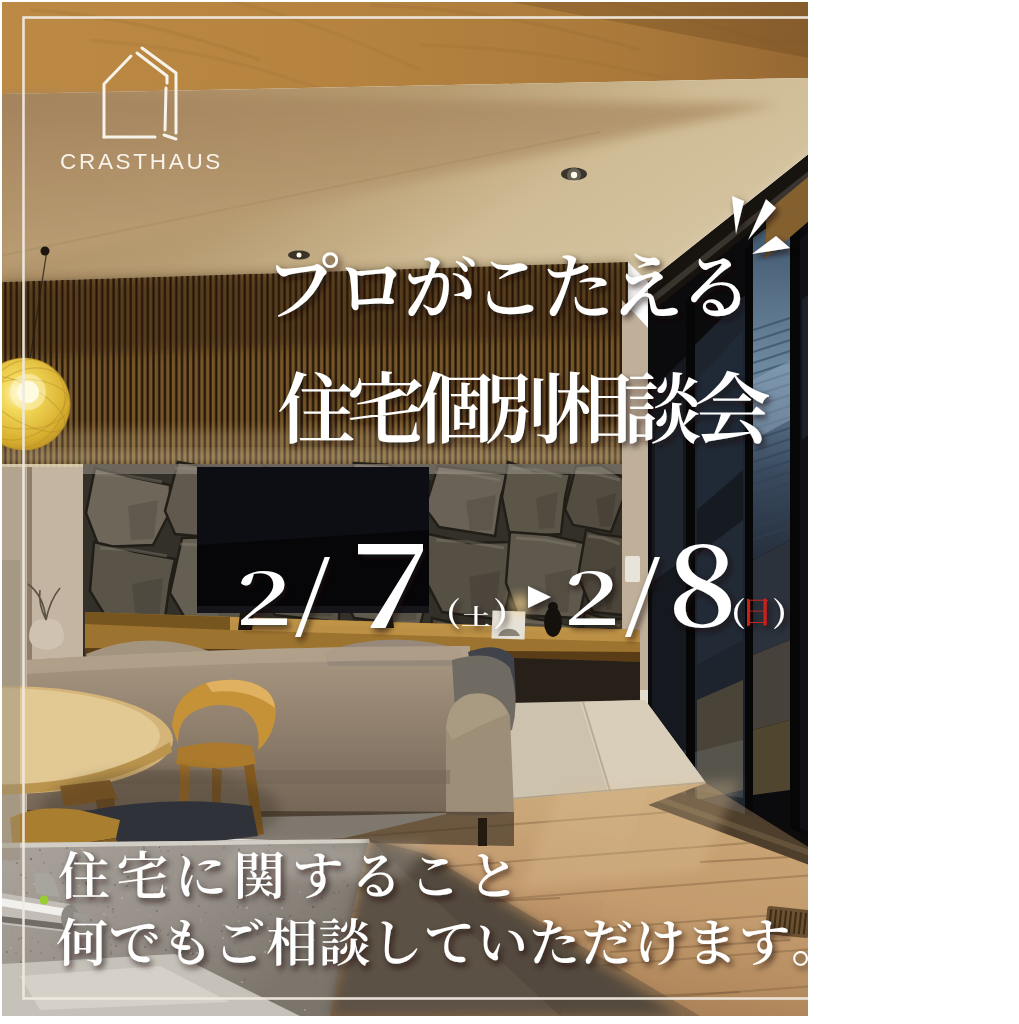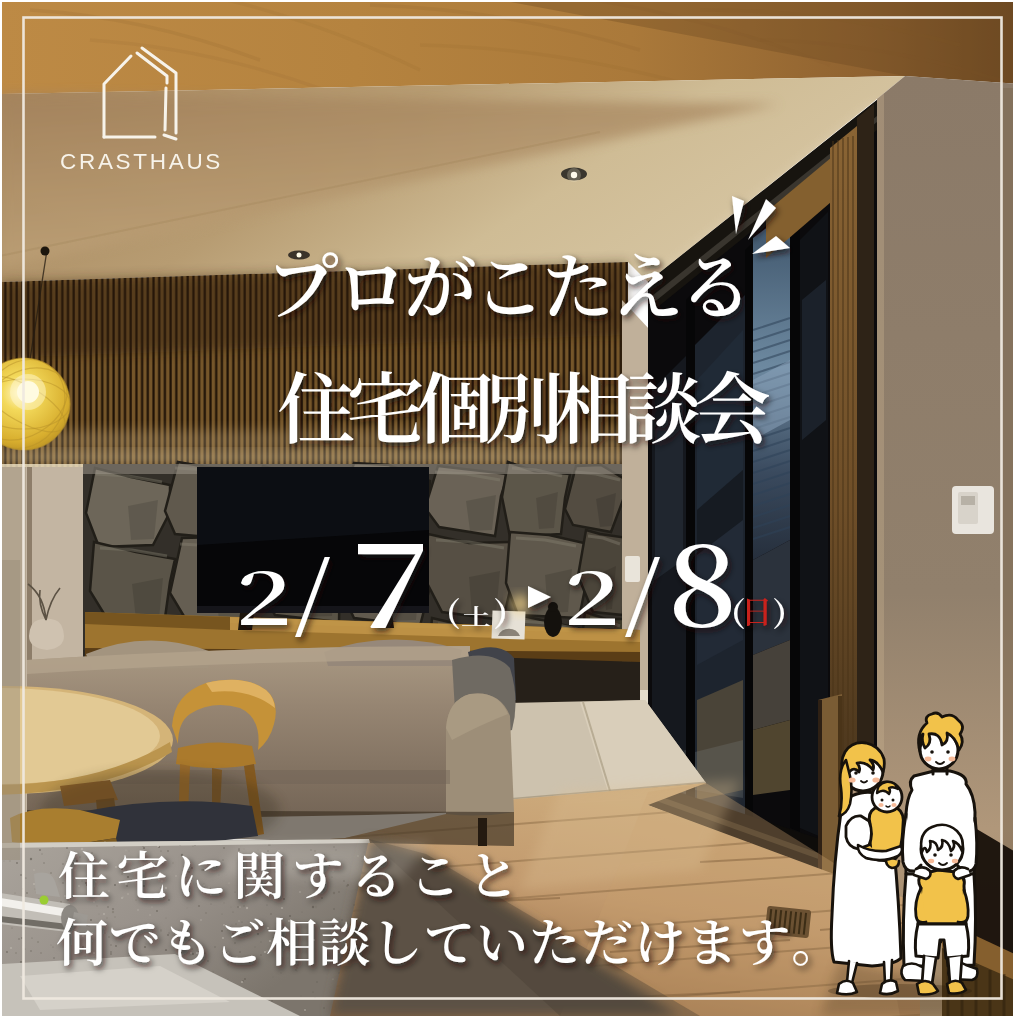--- a/index.html
+++ b/index.html
@@ -1,15 +1,15 @@
 <!DOCTYPE html>
 <html><head><meta charset="utf-8">
 <style>
 html,body{margin:0;padding:0;background:#fff;}
-#page{position:relative;width:1013px;height:1024px;overflow:hidden;background:#fff;
+#page{position:relative;width:808px;height:1024px;overflow:hidden;background:#fff;
 font-family:"Liberation Sans", sans-serif;}
 </style></head><body>
 <div id="page">
 <svg width="1019" height="1024" viewBox="0 0 1019 1024">
 <defs>
 <linearGradient id="gWood" x1="0" y1="0" x2="1" y2="0">
  <stop offset="0" stop-color="#bd8a45"></stop>
           <stop offset="0.35" stop-color="#b5833f"></stop>
  <stop offset="0.62" stop-color="#aa793a"></stop>
           <stop offset="0.85" stop-color="#8f6230"></stop>

